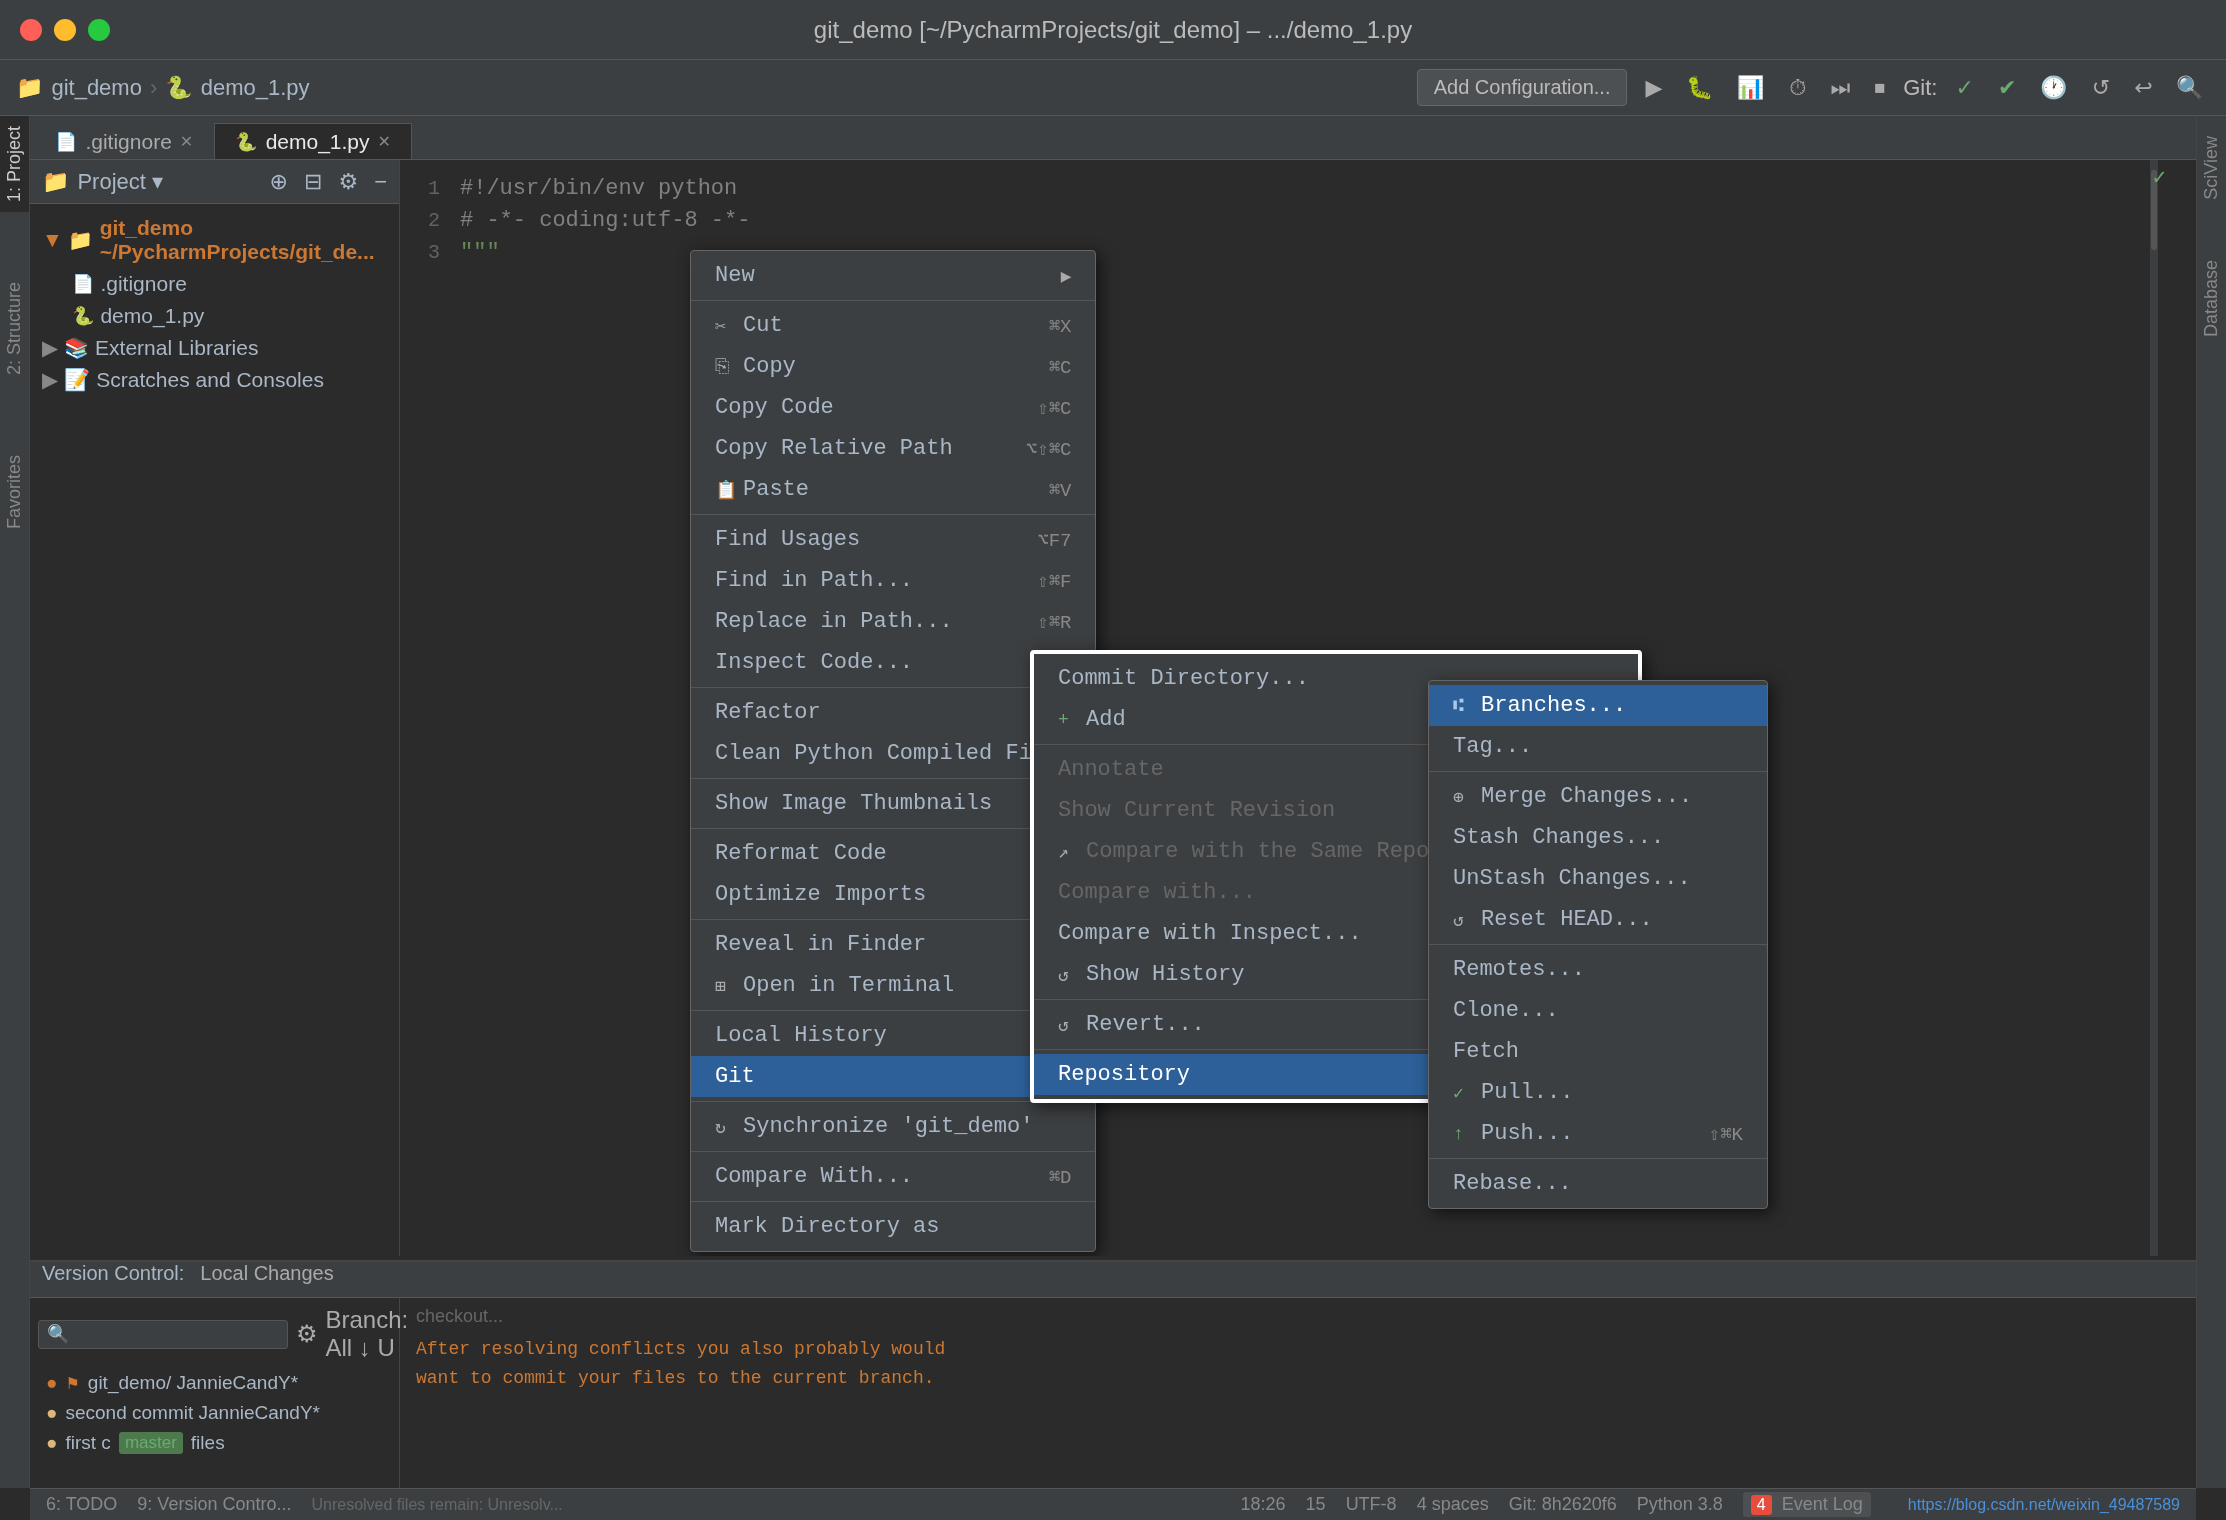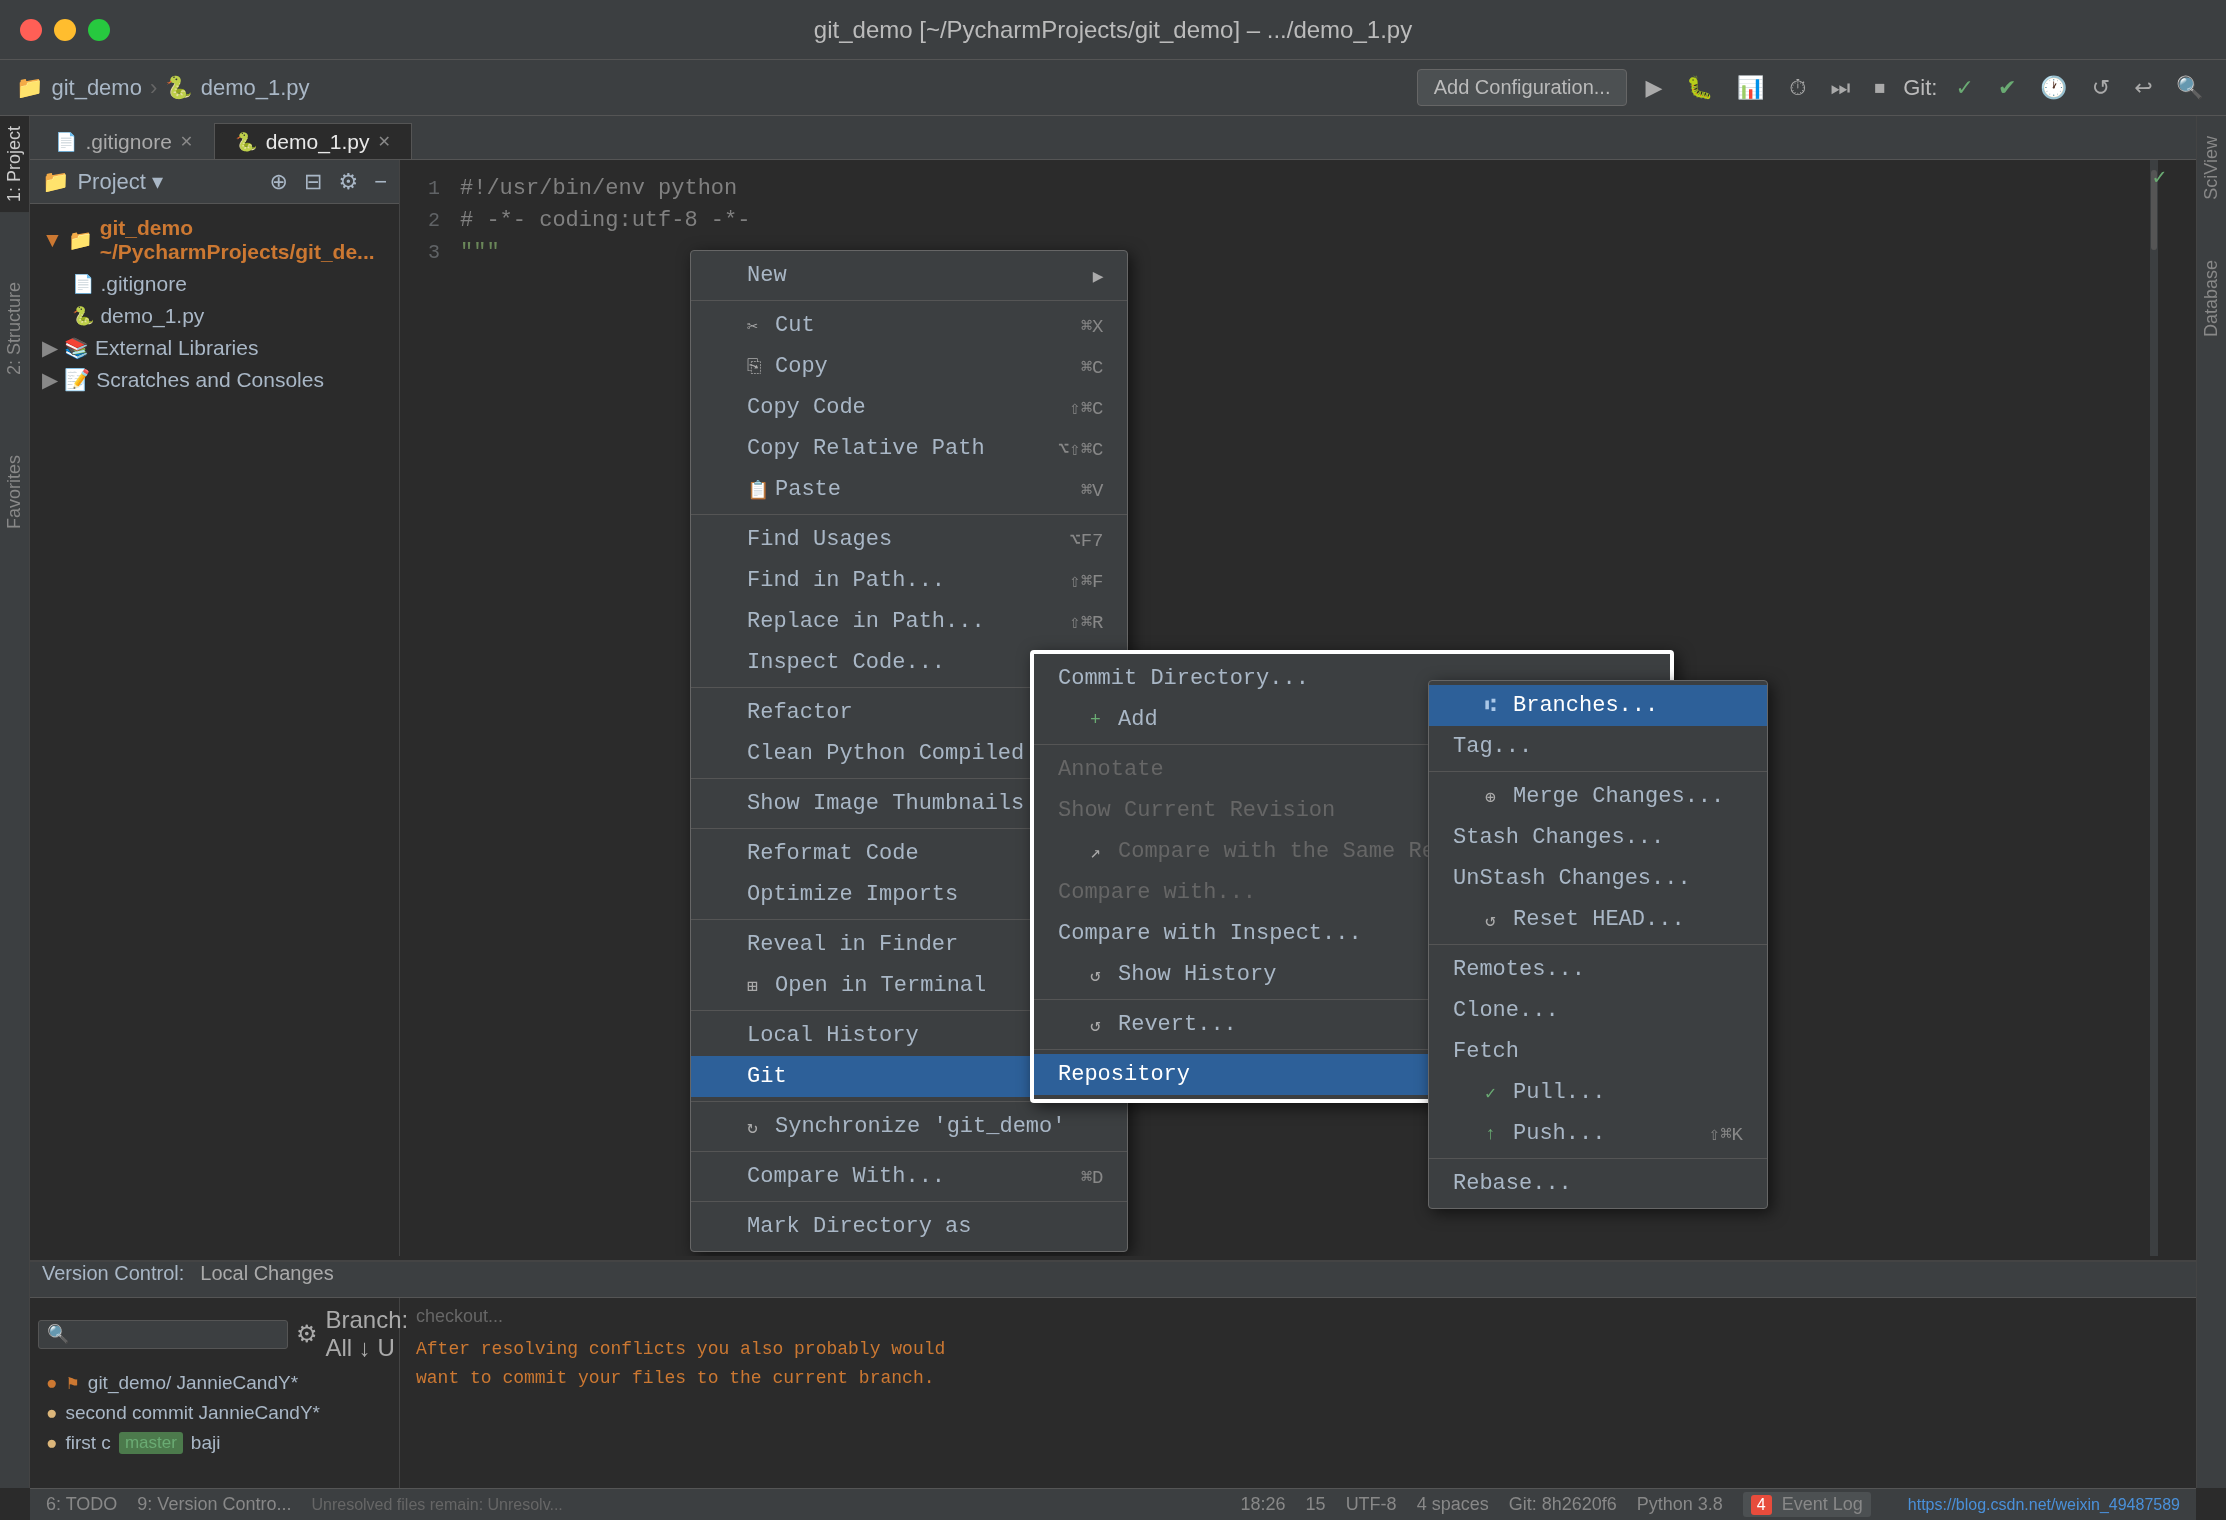--- a/index.html
+++ b/index.html
@@ -242,21 +242,21 @@
       align-items: center;
       justify-content: space-between;
       cursor: pointer;
       gap: 20px;
     }
     .menu-item.highlighted {
       background: #2d6099;
       color: #ffffff;
     }
     .menu-item.disabled { color: #666; cursor: default; }
-    .menu-label { display: flex; align-items: center; gap: 8px; margin-left: 32px; }
+    .menu-label { display: flex; align-items: center; gap: 8px; }
     .menu-shortcut { color: #888; font-size: 19px; white-space: nowrap; }
     .menu-separator {
       height: 1px;
       background: #555;
       margin: 4px 0;
     }
     .submenu-arrow { color: #aaa; font-size: 18px; }
     .menu-icon { font-size: 18px; color: #aaa; width: 20px; }
 
     
@@ -697,21 +697,21 @@
         <span>git_demo/ JannieCandY*</span>
       </div>
       <div class="vc-item">
         <span style="color:#dcb67a;">●</span>
         <span>second commit JannieCandY*</span>
       </div>
       <div class="vc-item">
         <span style="color:#dcb67a;">●</span>
         <span>first c</span>
         <span class="branch-tag">master</span>
-        <span>baji</span>
+        <span>files</span>
       </div>
     </div>
     <div style="flex:1; padding:8px 16px; font-size:19px; color:#888;">
       <div style="font-size:18px; color:#666; margin-bottom:8px;">checkout...</div>
       <div style="font-family:'Courier New',monospace; color:#cc7832; font-size:18px; line-height:1.6;">
         After resolving conflicts you also probably would<br>
         want to commit your files to the current branch.
       </div>
     </div>
   </div>

